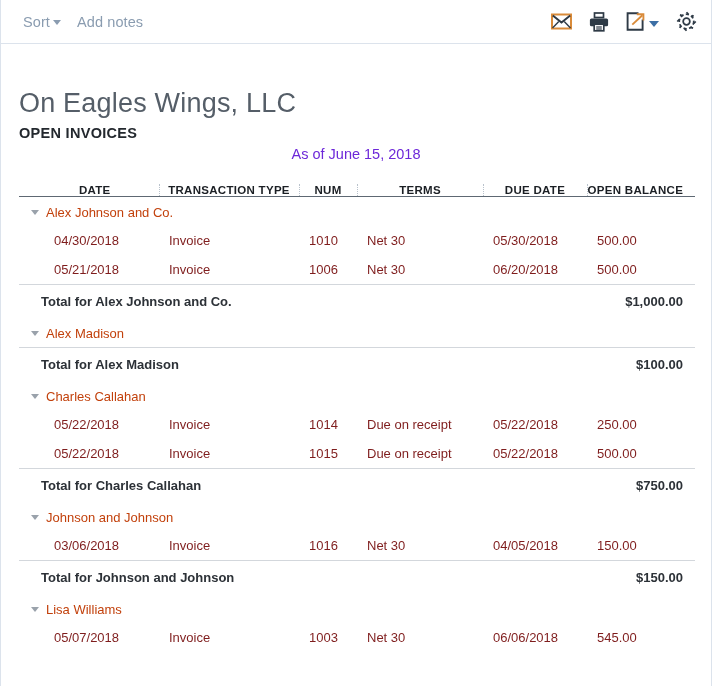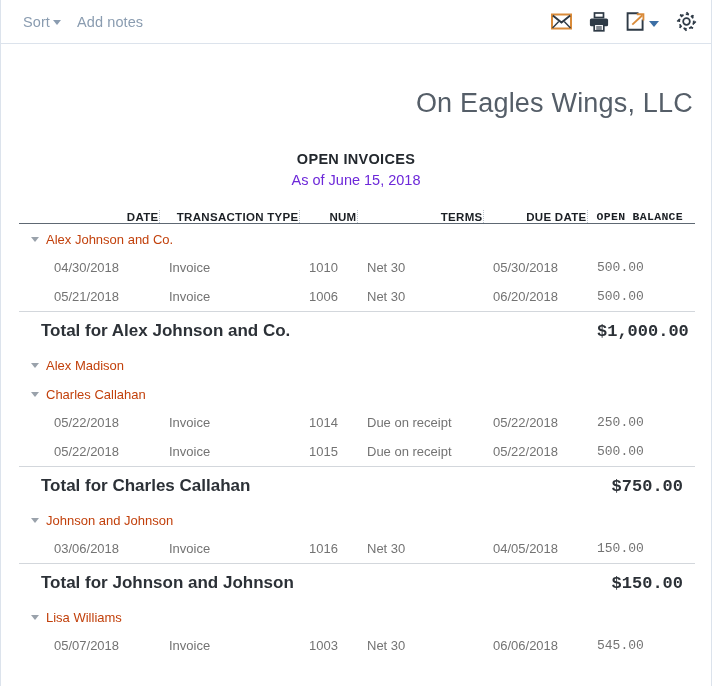--- a/index.html
+++ b/index.html
@@ -58,34 +58,33 @@
     border-left: 5px solid transparent;
     border-right: 5px solid transparent;
     border-top: 6px solid #3c6fa5;
     display: inline-block;
     position: relative; top: 2px;
   }
 
   
   .report { padding: 0 18px; }
   .company {
-    text-align: right;
+    text-align: left;
     font-size: 27px;
     color: #555e68;
     font-weight: 400;
     letter-spacing: .2px;
     margin-top: 44px;
   }
   .rpt-title {
-    text-align: center;
     font-size: 14.5px;
     font-weight: bold;
     color: #23282e;
     letter-spacing: .3px;
-    margin-top: 32px;
+    margin-top: 6px;
   }
   .rpt-sub {
     text-align: center;
     font-size: 14.5px;
     color: #6d28d9;
     margin-top: 5px;
   }
 
   
   table.rpt {
@@ -94,44 +93,44 @@
     margin-top: 22px;
     table-layout: fixed;
   }
   table.rpt td, table.rpt th { padding: 0; vertical-align: middle; }
 
   .c-date  { width: 140px; }
   .c-type  { width: 140px; }
   .c-num   { width:  58px; }
   .c-terms { width: 126px; }
   .c-due   { width: 104px; }
-  .c-bal   { width:  108px; font-family: Liberation Mono, monospace; }
+  .c-bal   { width:  108px; }
 
   thead th {
     font-size: 11.5px;
     font-weight: bold;
     color: #1b1f24;
     letter-spacing: .3px;
-    text-align: right;
+    text-align: center;
     padding: 6px 0 8px 10px;
     border-bottom: 1.5px solid #5e6873;
     border-right: 1px dotted #b9c2cc;
     white-space: nowrap;
   }
   thead th.c-bal {
     text-align: right;
     padding-right: 12px;
     border-right: none;
   }
   thead th.c-date { padding-left: 12px; }
 
   
   tr.data-row td {
     font-size: 13px;
-    color: #737373;
+    color: #7f1d1d;
     padding: 7px 0 7px 10px;
     white-space: nowrap;
   }
   tr.data-row td.c-date { padding-left: 35px; }
   tr.data-row td.c-bal {
     text-align: left;
     padding-right: 12px;
   }
   tr.data-row.hl td { background: #f3f4f7; }
 
@@ -146,21 +145,21 @@
     width: 0; height: 0;
     border-left: 4px solid transparent;
     border-right: 4px solid transparent;
     border-top: 5px solid #9aa2ab;
     margin-right: 7px;
     position: relative; top: -2px;
     cursor: pointer;
   }
 
   tr.total-row td {
-    font-size: 17px;
+    font-size: 13px;
     color: #2c3137;
     font-weight: bold;
     padding: 9px 0 9px 10px;
     border-top: 1px solid #d3d7dc;
     white-space: nowrap;
   }
   tr.total-row td.c-date { padding-left: 22px; }
   tr.total-row td.c-bal {
     text-align: right;
     padding-right: 12px;
@@ -272,20 +271,24 @@
             <td class="c-due">06/20/2018</td>
             <td class="c-bal">500.00</td>
           </tr>
           <tr class="total-row">
             <td class="c-date" colspan="5">Total for Alex Johnson and Co.</td>
             <td class="c-bal">$1,000.00</td>
           </tr>
           <tr class="group-row">
             <td colspan="6"><span class="tri"></span><span>Alex Madison</span></td>
           </tr>
+          <tr class="total-row">
+            <td class="c-date" colspan="5">Total for Alex Madison</td>
+            <td class="c-bal">$100.00</td>
+          </tr>
           <tr class="group-row">
             <td colspan="6"><span class="tri"></span><span>Charles Callahan</span></td>
           </tr>
           <tr class="data-row">
             <td class="c-date">05/22/2018</td>
             <td class="c-type">Invoice</td>
             <td class="c-num">1014</td>
             <td class="c-terms">Due on receipt</td>
             <td class="c-due">05/22/2018</td>
             <td class="c-bal">250.00</td>

